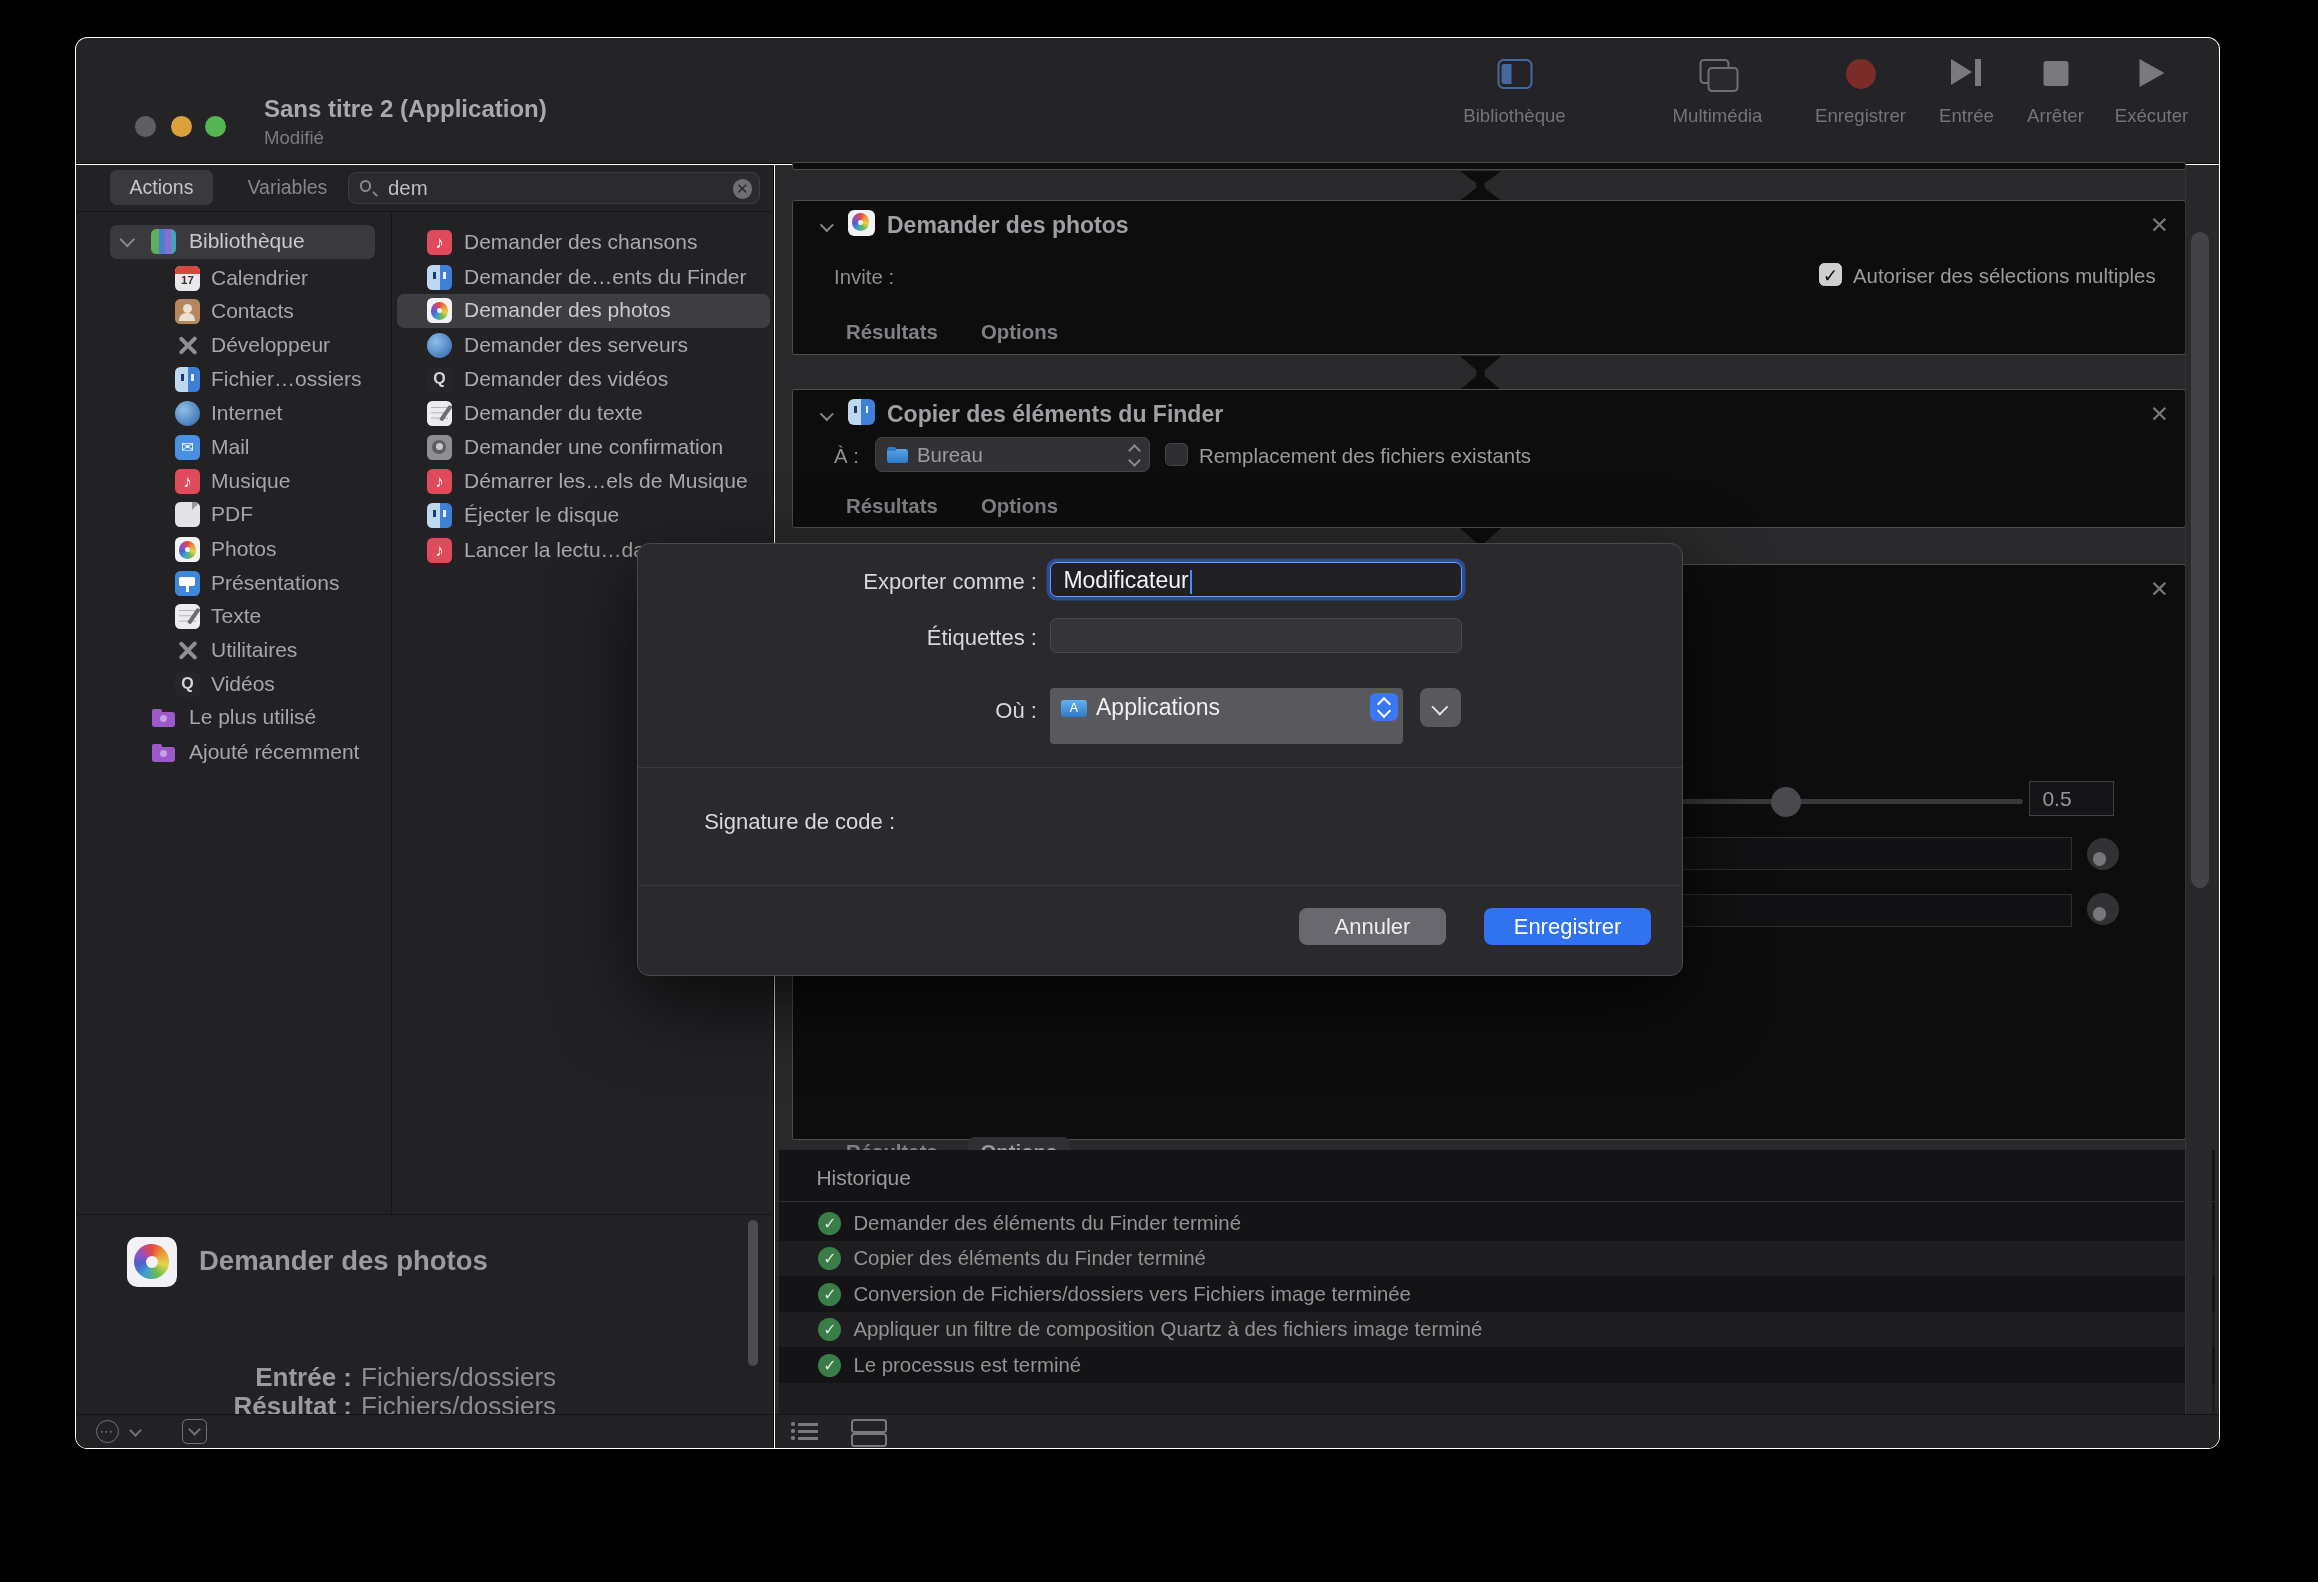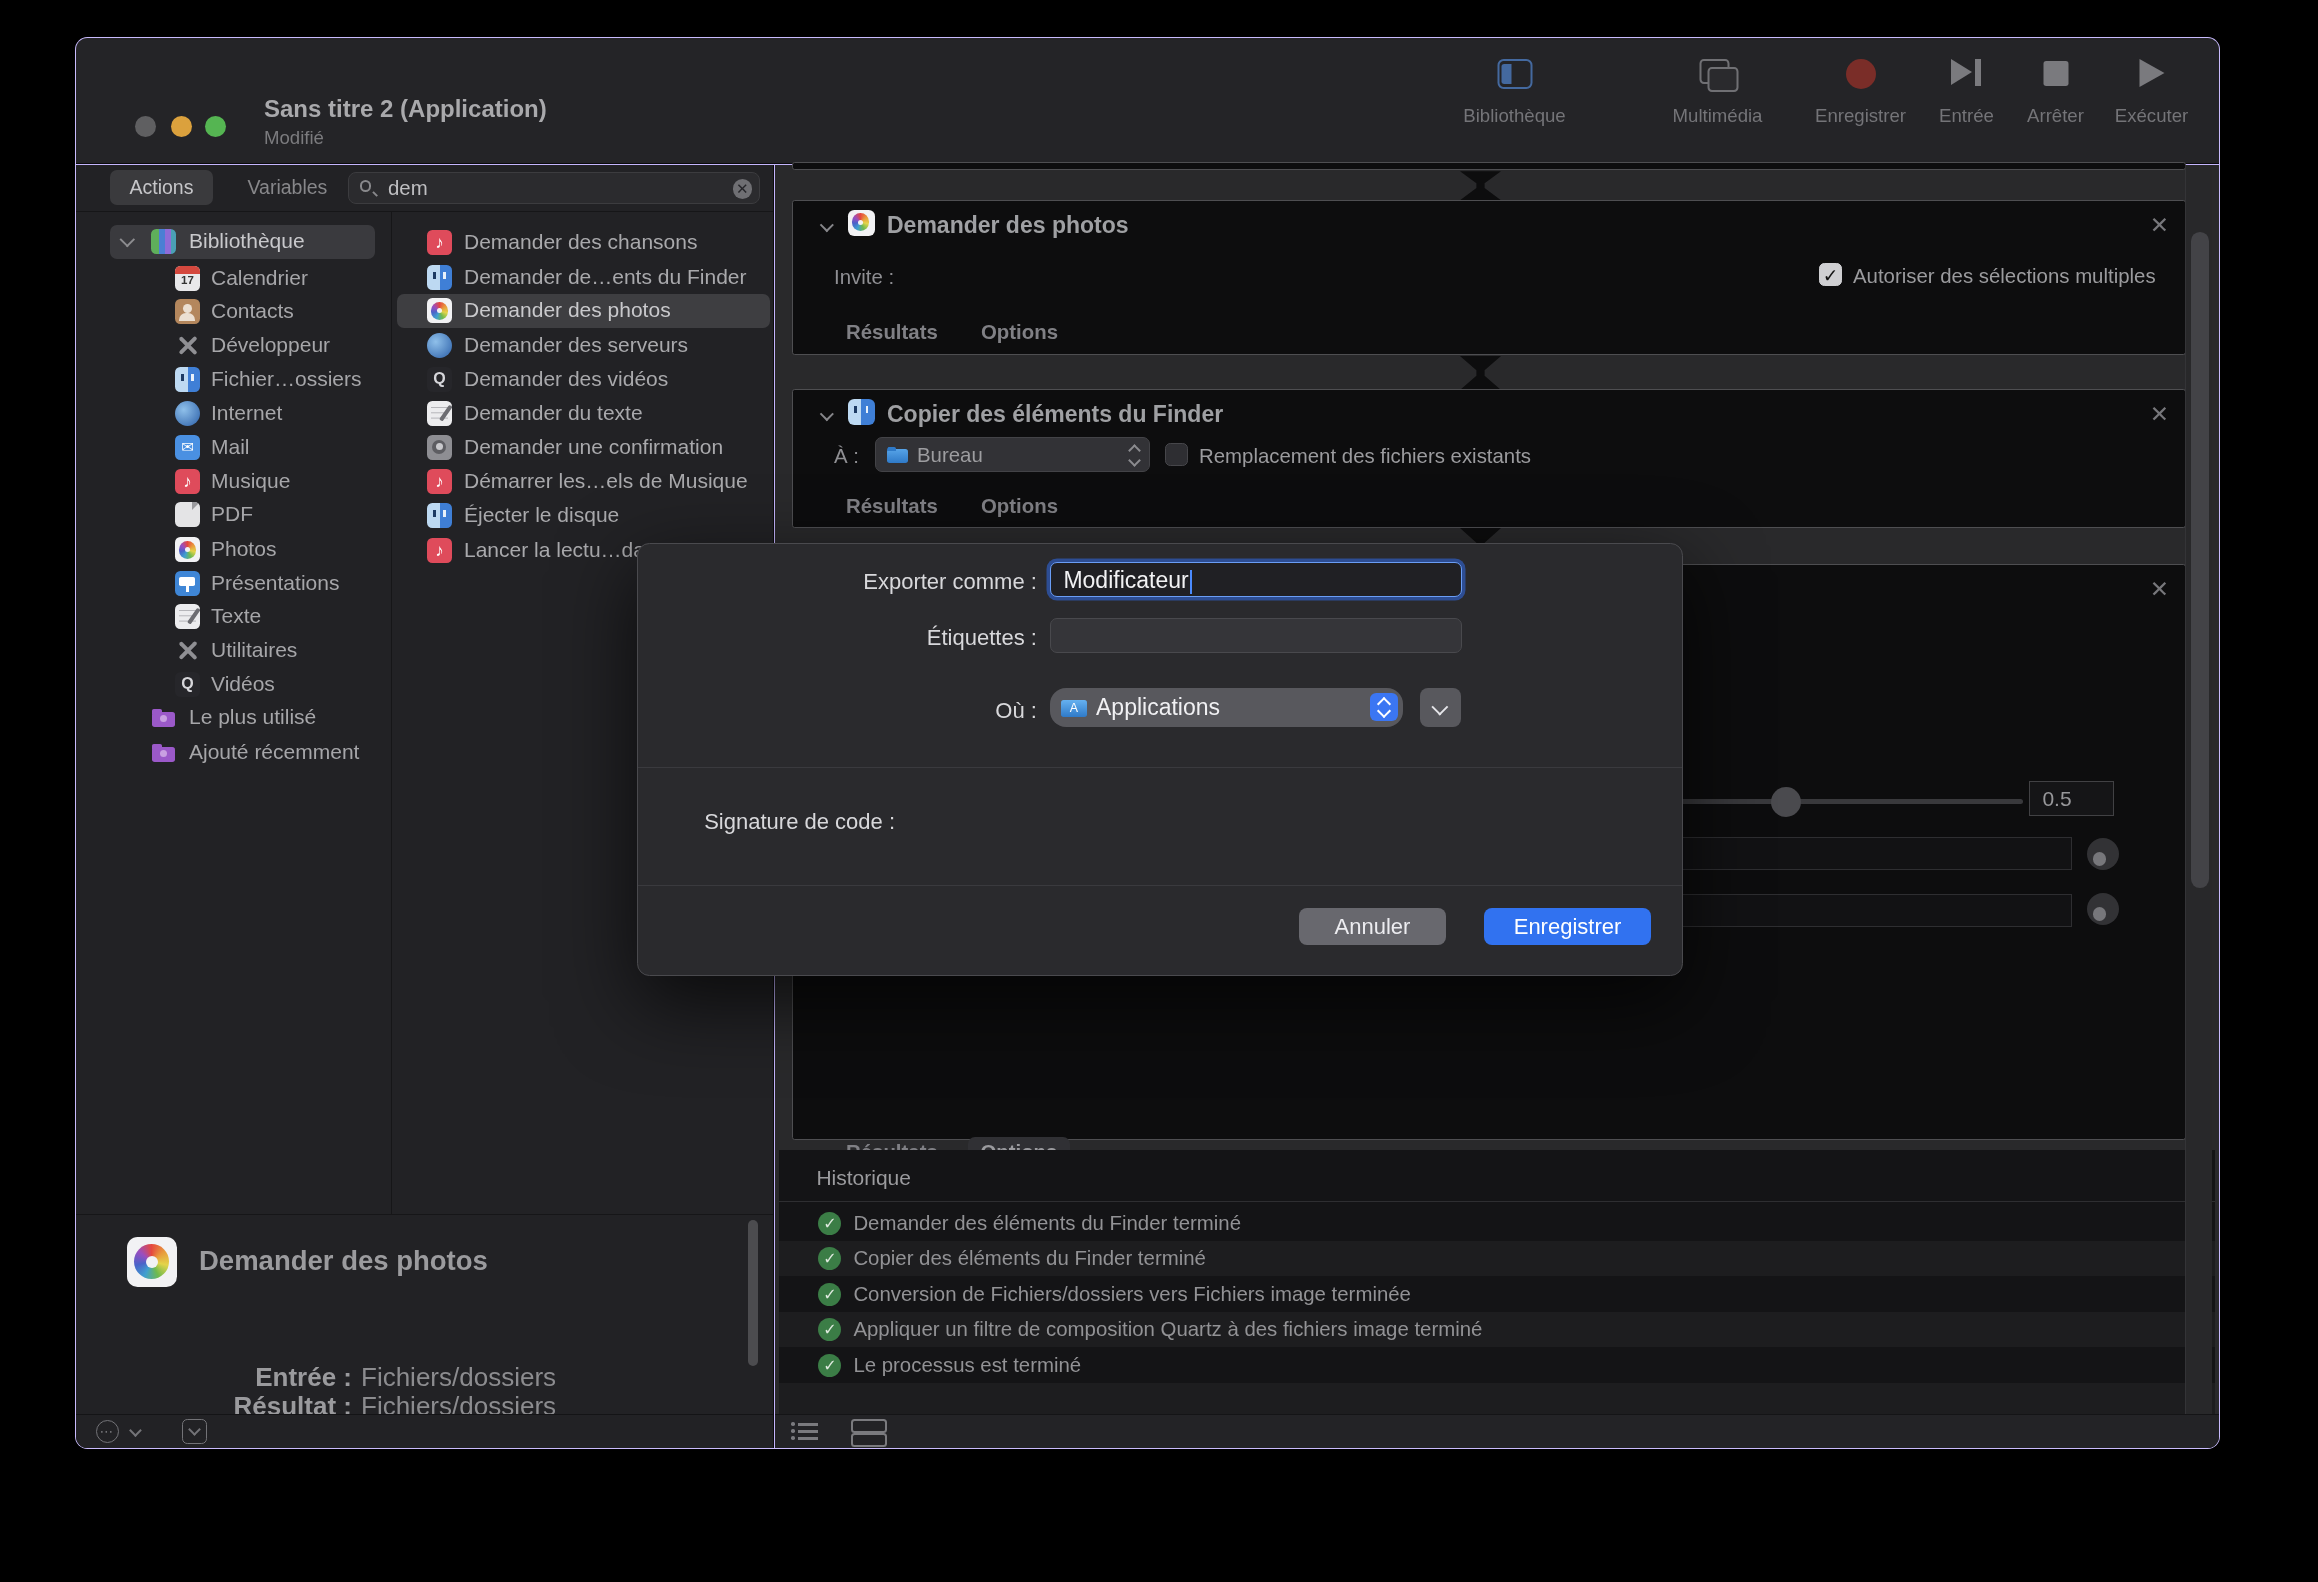--- a/index.html
+++ b/index.html
@@ -1,20 +1,20 @@
 <!DOCTYPE html>
 <html style="font-size:14px"><head>
 <meta charset="utf-8">
 <style>
   * { margin:0; padding:0; box-sizing:border-box; }
   html,body { background:#000; }
   body { font-family:"Liberation Sans","DejaVu Sans",sans-serif; }
   .screen { position:relative; width:2319px; height:1583px; background:#000; overflow:hidden; }
   .window { position:absolute; left:75px; top:37px; width:2145px; height:1412px;
-            background:#c4b5fd; border-radius:12.4px; overflow:hidden;
+            background:#ffffff; border-radius:12.4px; overflow:hidden;
             border:0.9px solid rgba(255,255,255,.09); box-shadow:0 35px 106px rgba(0,0,0,.8); }
 
   
   .titlebar { position:absolute; left:0; top:0; width:100%; height:126px; background:#242427; border-bottom:0.9px solid #0a0a0b; }
   .light { position:absolute; top:78px; width:21px; height:21px; border-radius:50%; }
   .light.close { left:59px; background:#5f5f61; }
   .light.min   { left:95px; background:#dba13d; }
   .light.max   { left:129px; background:#55b552; }
   .win-title { position:absolute; left:188px; top:57px; font-size:24px; font-weight:bold; color:#a9a9ac; }
   .win-status { position:absolute; left:188px; top:89px; font-size:18.6px; color:#7b7b7e; }
@@ -159,21 +159,21 @@
   .wf-scrollbar-thumb { position:absolute; right:3.5px; top:67px; width:17.7px; height:656px; border-radius:8.9px; background:#434347; }
 
   
   .dialog { position:absolute; left:561px; top:505px; width:1046px; height:433px; background:#2a2a2d;
             border:0.9px solid #4a4a4e; border-radius:12.4px; box-shadow:0 26.6px 80px rgba(0,0,0,.7); z-index:10; }
   .dlg-label { position:absolute; width:390px; text-align:right; font-size:22px; color:#d8d8db; }
   .dlg-field { position:absolute; left:412px; width:412px; height:35px; background:#353539; border:0.9px solid #49494d; border-radius:7px; }
   .dlg-field.focused { background:#202024; border:0.9px solid #6a9df5; box-shadow:0 0 0 3.5px rgba(47,106,231,.55); }
   .dlg-field .val { position:absolute; left:12.4px; top:4.4px; font-size:23px; color:#f2f2f4; }
   .caret { display:inline-block; width:2.7px; height:24px; background:#4b8bff; vertical-align:middle; margin-left:0.9px; }
-  .dlg-popup { position:absolute; height:39px; background:#58585d; border-radius:16px; }
+  .dlg-popup { position:absolute; height:56px; background:#58585d; border-radius:4px; }
   .dlg-popup .ptext { position:absolute; left:46px; top:6.2px; font-size:23px; color:#f0f0f3; }
   .blue-stepper { position:absolute; right:5.3px; top:5.3px; width:28px; height:28px; background:#3b76f3; border-radius:6.2px; }
   .blue-stepper:before { content:""; position:absolute; left:9.7px; top:5.3px; width:8px; height:8px; border-left:2.7px solid #fff; border-top:2.7px solid #fff; transform:rotate(45deg); }
   .blue-stepper:after { content:""; position:absolute; left:9.7px; bottom:5.3px; width:8px; height:8px; border-right:2.7px solid #fff; border-bottom:2.7px solid #fff; transform:rotate(45deg); }
   .minifolder { position:absolute; left:10.6px; top:8.9px; width:26.6px; height:21px; }
   .minifolder:before { content:""; position:absolute; left:0; top:3.5px; width:26.6px; height:17px; border-radius:2.7px; background:linear-gradient(#66b1f0,#2f7ac8); }
   .minifolder:after { content:"A"; position:absolute; left:0; top:3.5px; width:26.6px; height:17px; color:#fff; font-size:12.4px; text-align:center; line-height:17px; }
   .disc-btn { position:absolute; left:782px; top:144px; width:41px; height:39px; background:#58585d; border-radius:8px; }
   .disc-btn:before { content:""; position:absolute; left:14px; top:13.3px; width:9.7px; height:9.7px; border-right:2.7px solid #e6e6ea; border-bottom:2.7px solid #e6e6ea; transform:rotate(45deg); }
   .dlg-sep { position:absolute; left:0; width:100%; height:0.9px; background:#3a3a3e; }

